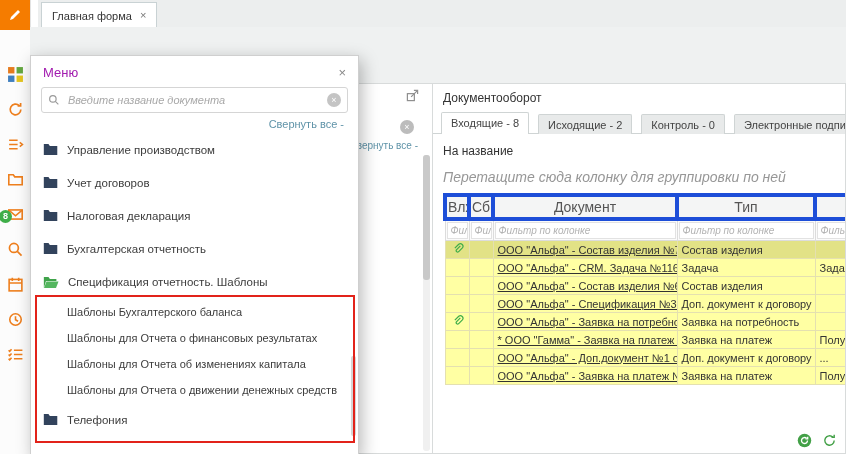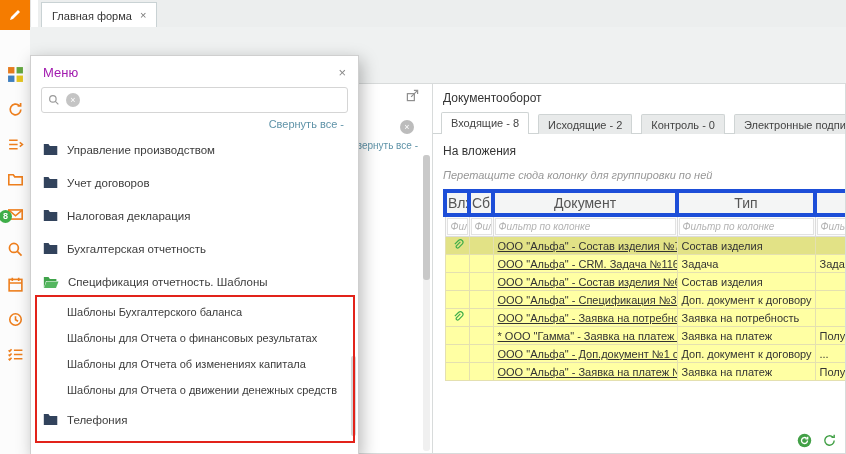--- a/index.html
+++ b/index.html
@@ -29,21 +29,21 @@
   .mid-thumb{width:7px;height:125px;background:#c9c9c9;border-radius:3px;}
 
   
   .doc-panel{position:absolute;left:432px;top:83px;right:0;bottom:0;background:#fff;border:1px solid #d8dbdb;overflow:hidden;z-index:2;}
   .doc-title{padding:7px 10px 7px;font-size:12px;color:#333;}
   .doc-tabs{display:flex;gap:9px;padding-left:8px;border-bottom:1px solid #cfd4d4;align-items:flex-end;}
   .doc-tab{font-size:11px;color:#444;background:#e8eaea;border:1px solid #cfd4d4;border-bottom:none;padding:4px 9px 3px;border-radius:2px 2px 0 0;margin-bottom:-1px;white-space:nowrap;cursor:pointer;}
   .doc-tab.active{background:#fff;padding-bottom:5px;}
   .doc-body{padding:10px 0 0 10px;}
   .section-title{font-size:12px;color:#333;margin-bottom:11px;}
-  .group-hint{font-size:11px;font-style:italic;color:#979797;margin-bottom:8px;}
+  .group-hint{font-size:14px;font-style:italic;color:#979797;margin-bottom:8px;}
   table.grid{border-collapse:collapse;table-layout:fixed;width:436px;}
   .grid th{background:#f4f5f5;border:4px solid #1d4ed8;font-weight:normal;font-size:14px;color:#555;padding:2px 1px;text-align:center;overflow:hidden;white-space:nowrap;height:14px;}
   .filter-cell{border:1px solid #dcdcdc;padding:1px;background:#fbfbfb;}
   .filter-box{border:1px solid #e2e2e2;height:15px;font-size:10px;font-style:italic;color:#b3b3b3;padding:0 3px;overflow:hidden;white-space:nowrap;background:#fff;line-height:15px;cursor:text;}
   td.data{border:1px solid #e4e0b0;font-size:11px;padding:1px 4px;height:15px;overflow:hidden;white-space:nowrap;background:#ffffa3;color:#333;line-height:14px;}
   tr.selected td.data{background:#e2e286;}
   td.attach{text-align:center;padding:0;}
   .doclink{color:#333;text-decoration:underline;cursor:pointer;}
   .bottom-icons{position:absolute;right:8px;bottom:5px;display:flex;gap:10px;}
   .bottom-icons span{cursor:pointer;display:inline-flex;}
@@ -159,21 +159,21 @@
   <div class="doc-panel">
     <div class="doc-title">Документооборот</div>
     <div class="doc-tabs">
       <div class="doc-tab active">Входящие - 8</div>
       <div class="doc-tab">Исходящие - 2</div>
       <div class="doc-tab">Контроль - 0</div>
       <div class="doc-tab">Электронные подписи</div>
 
     </div>
     <div class="doc-body">
-      <div class="section-title">На вложения</div>
+      <div class="section-title">На название</div>
       <div class="group-hint">Перетащите сюда колонку для группировки по ней</div>
       <table class="grid">
         <colgroup>
             <col style="width:24px">
             <col style="width:24px">
             <col style="width:184px">
             <col style="width:138px">
             <col style="width:66px">
           </colgroup>
         <tbody>
@@ -284,20 +284,21 @@
   <div class="menu-popup">
     <div class="menu-header">
       <span class="menu-title">Меню</span>
       <span class="menu-close">×</span>
     </div>
     <div class="menu-search">
       <svg width="12" height="12" viewBox="0 0 16 16" fill="none" stroke="#9a9a9a" stroke-width="1.6">
           <circle cx="6.5" cy="6.5" r="4.3"></circle>
           <path d="M9.8 9.8l4 4"></path>
         </svg>
+      <input type="text" placeholder="Введите название документа" style="">
       <span class="search-clear">×</span>
     </div>
     <div class="menu-collapse">Свернуть все -</div>
 
     <div class="menu-item">
       <svg width="15" height="13" viewBox="0 0 16 14">
           <path d="M0.8 13V1.2h5l1.5 2h8V13z" fill="#32435c"></path>
         </svg>
       <span>Управление производством</span>
     </div>

